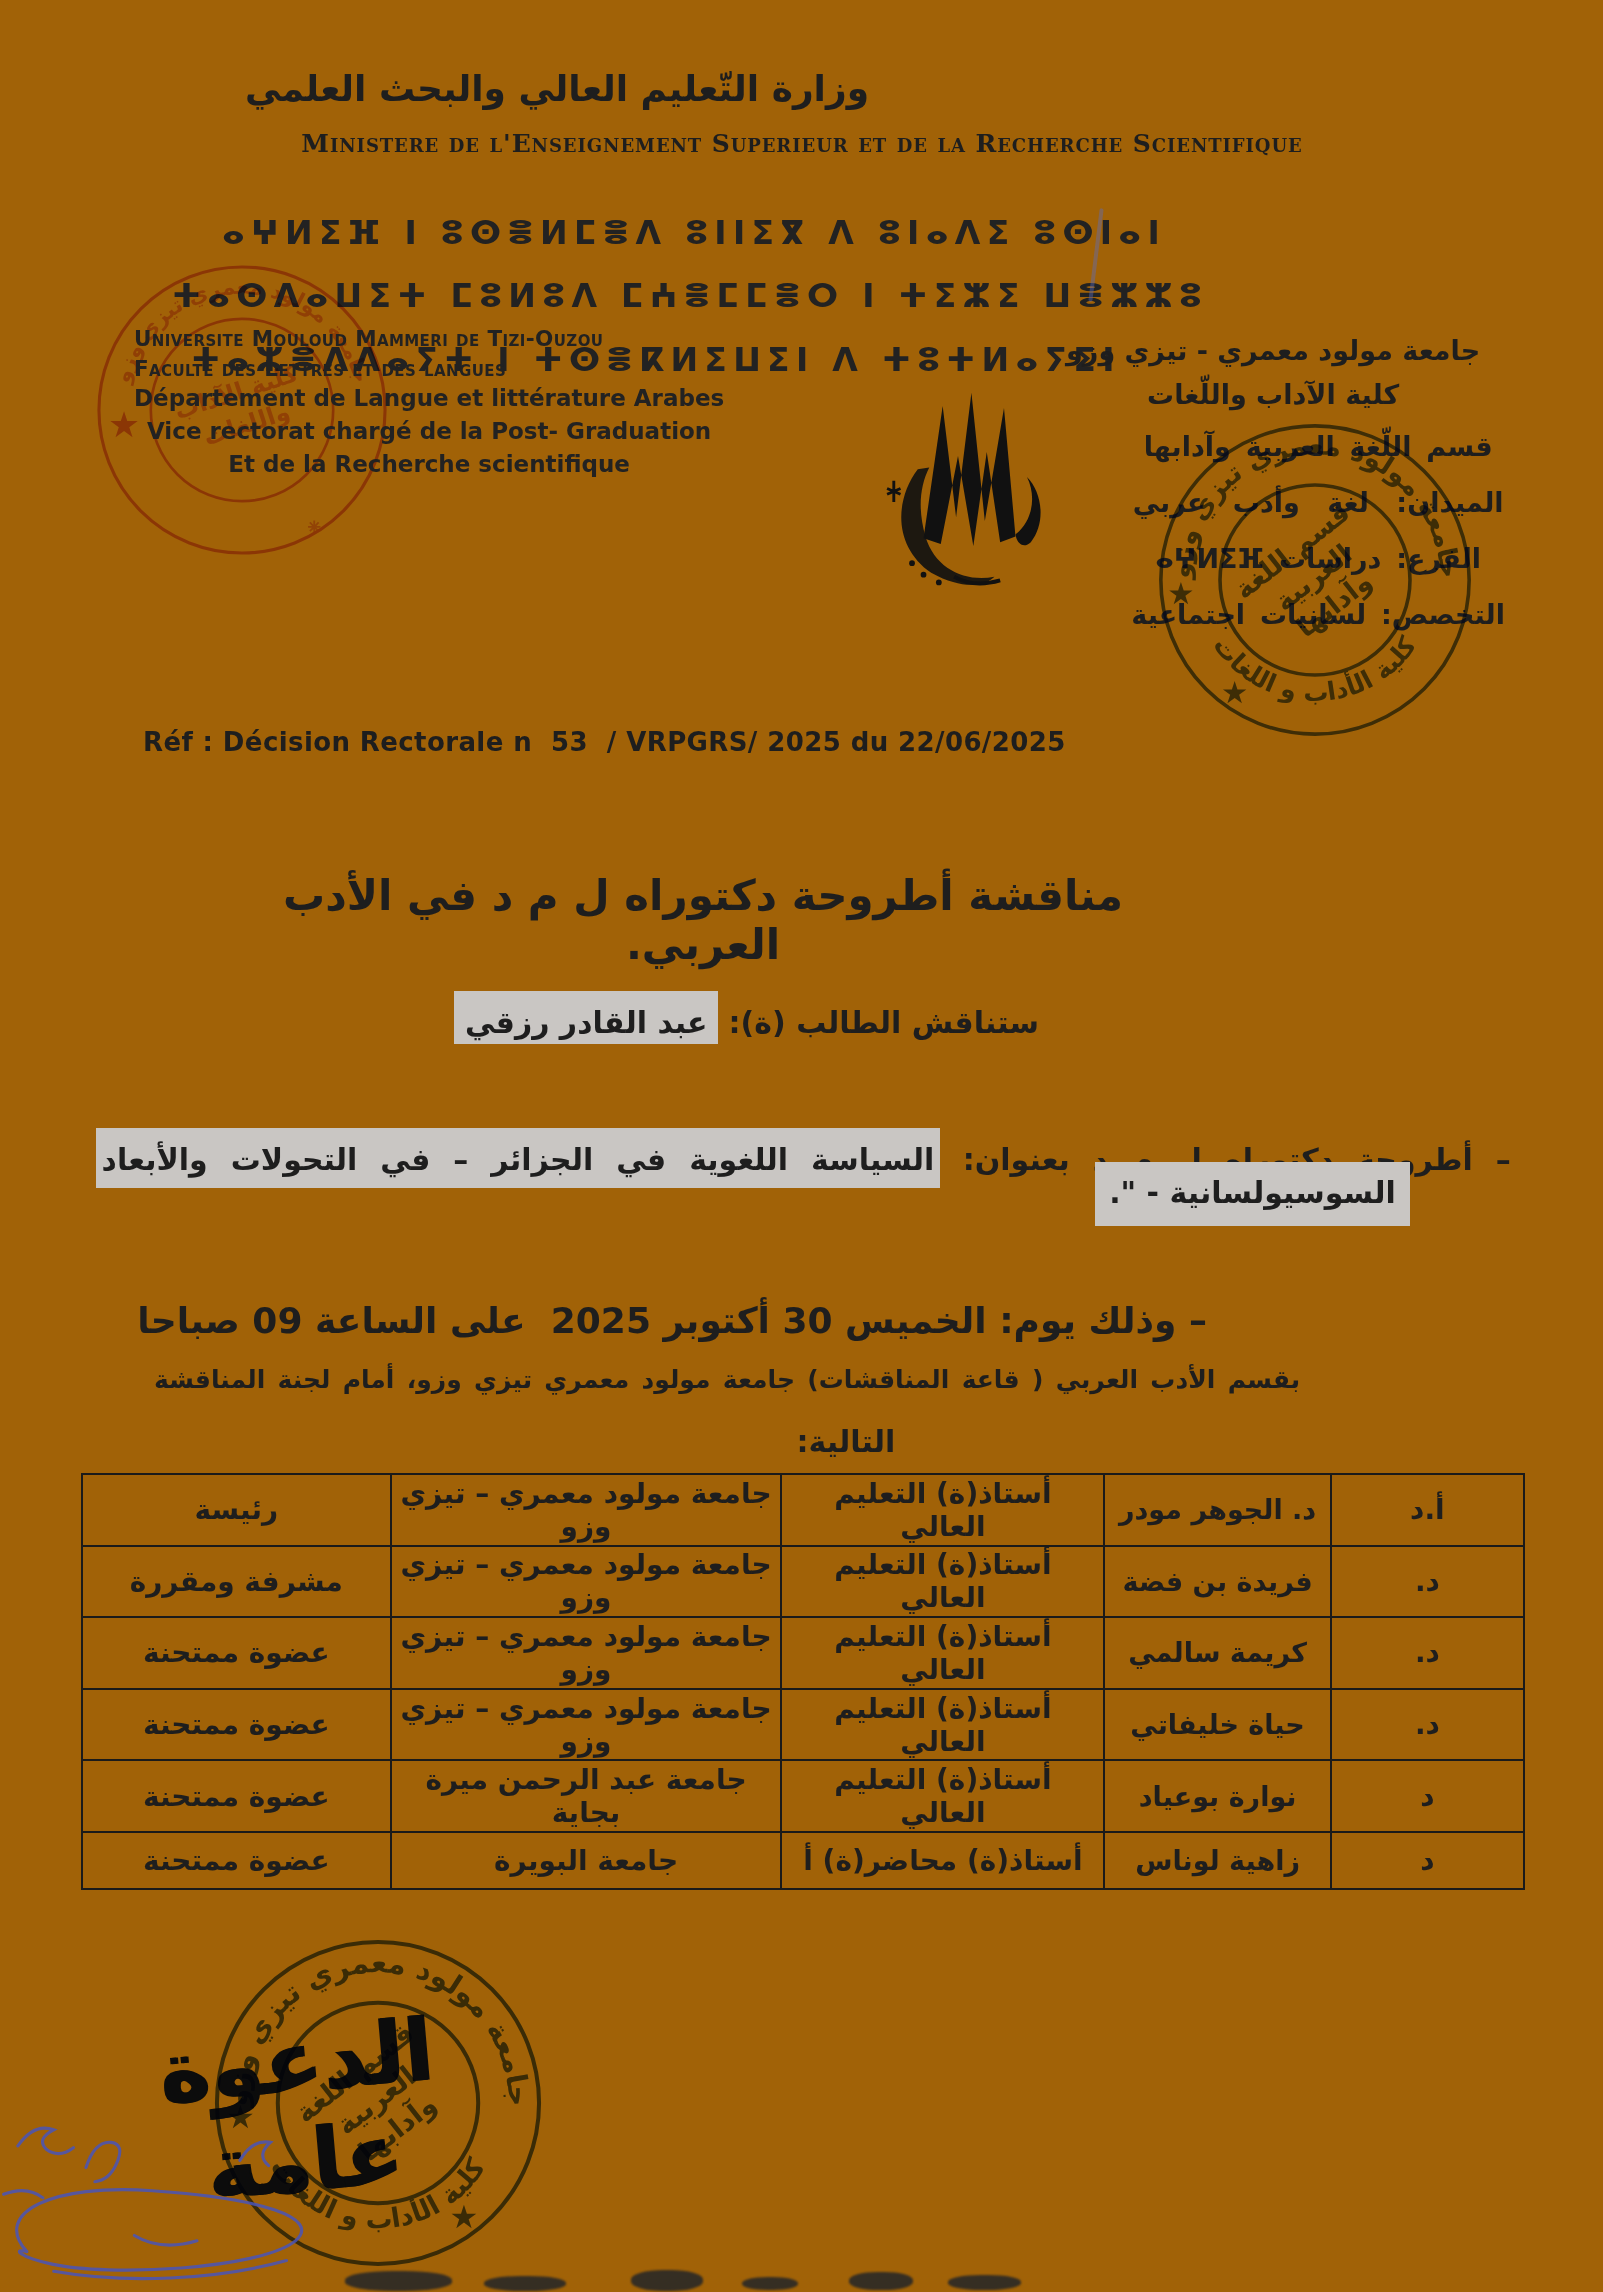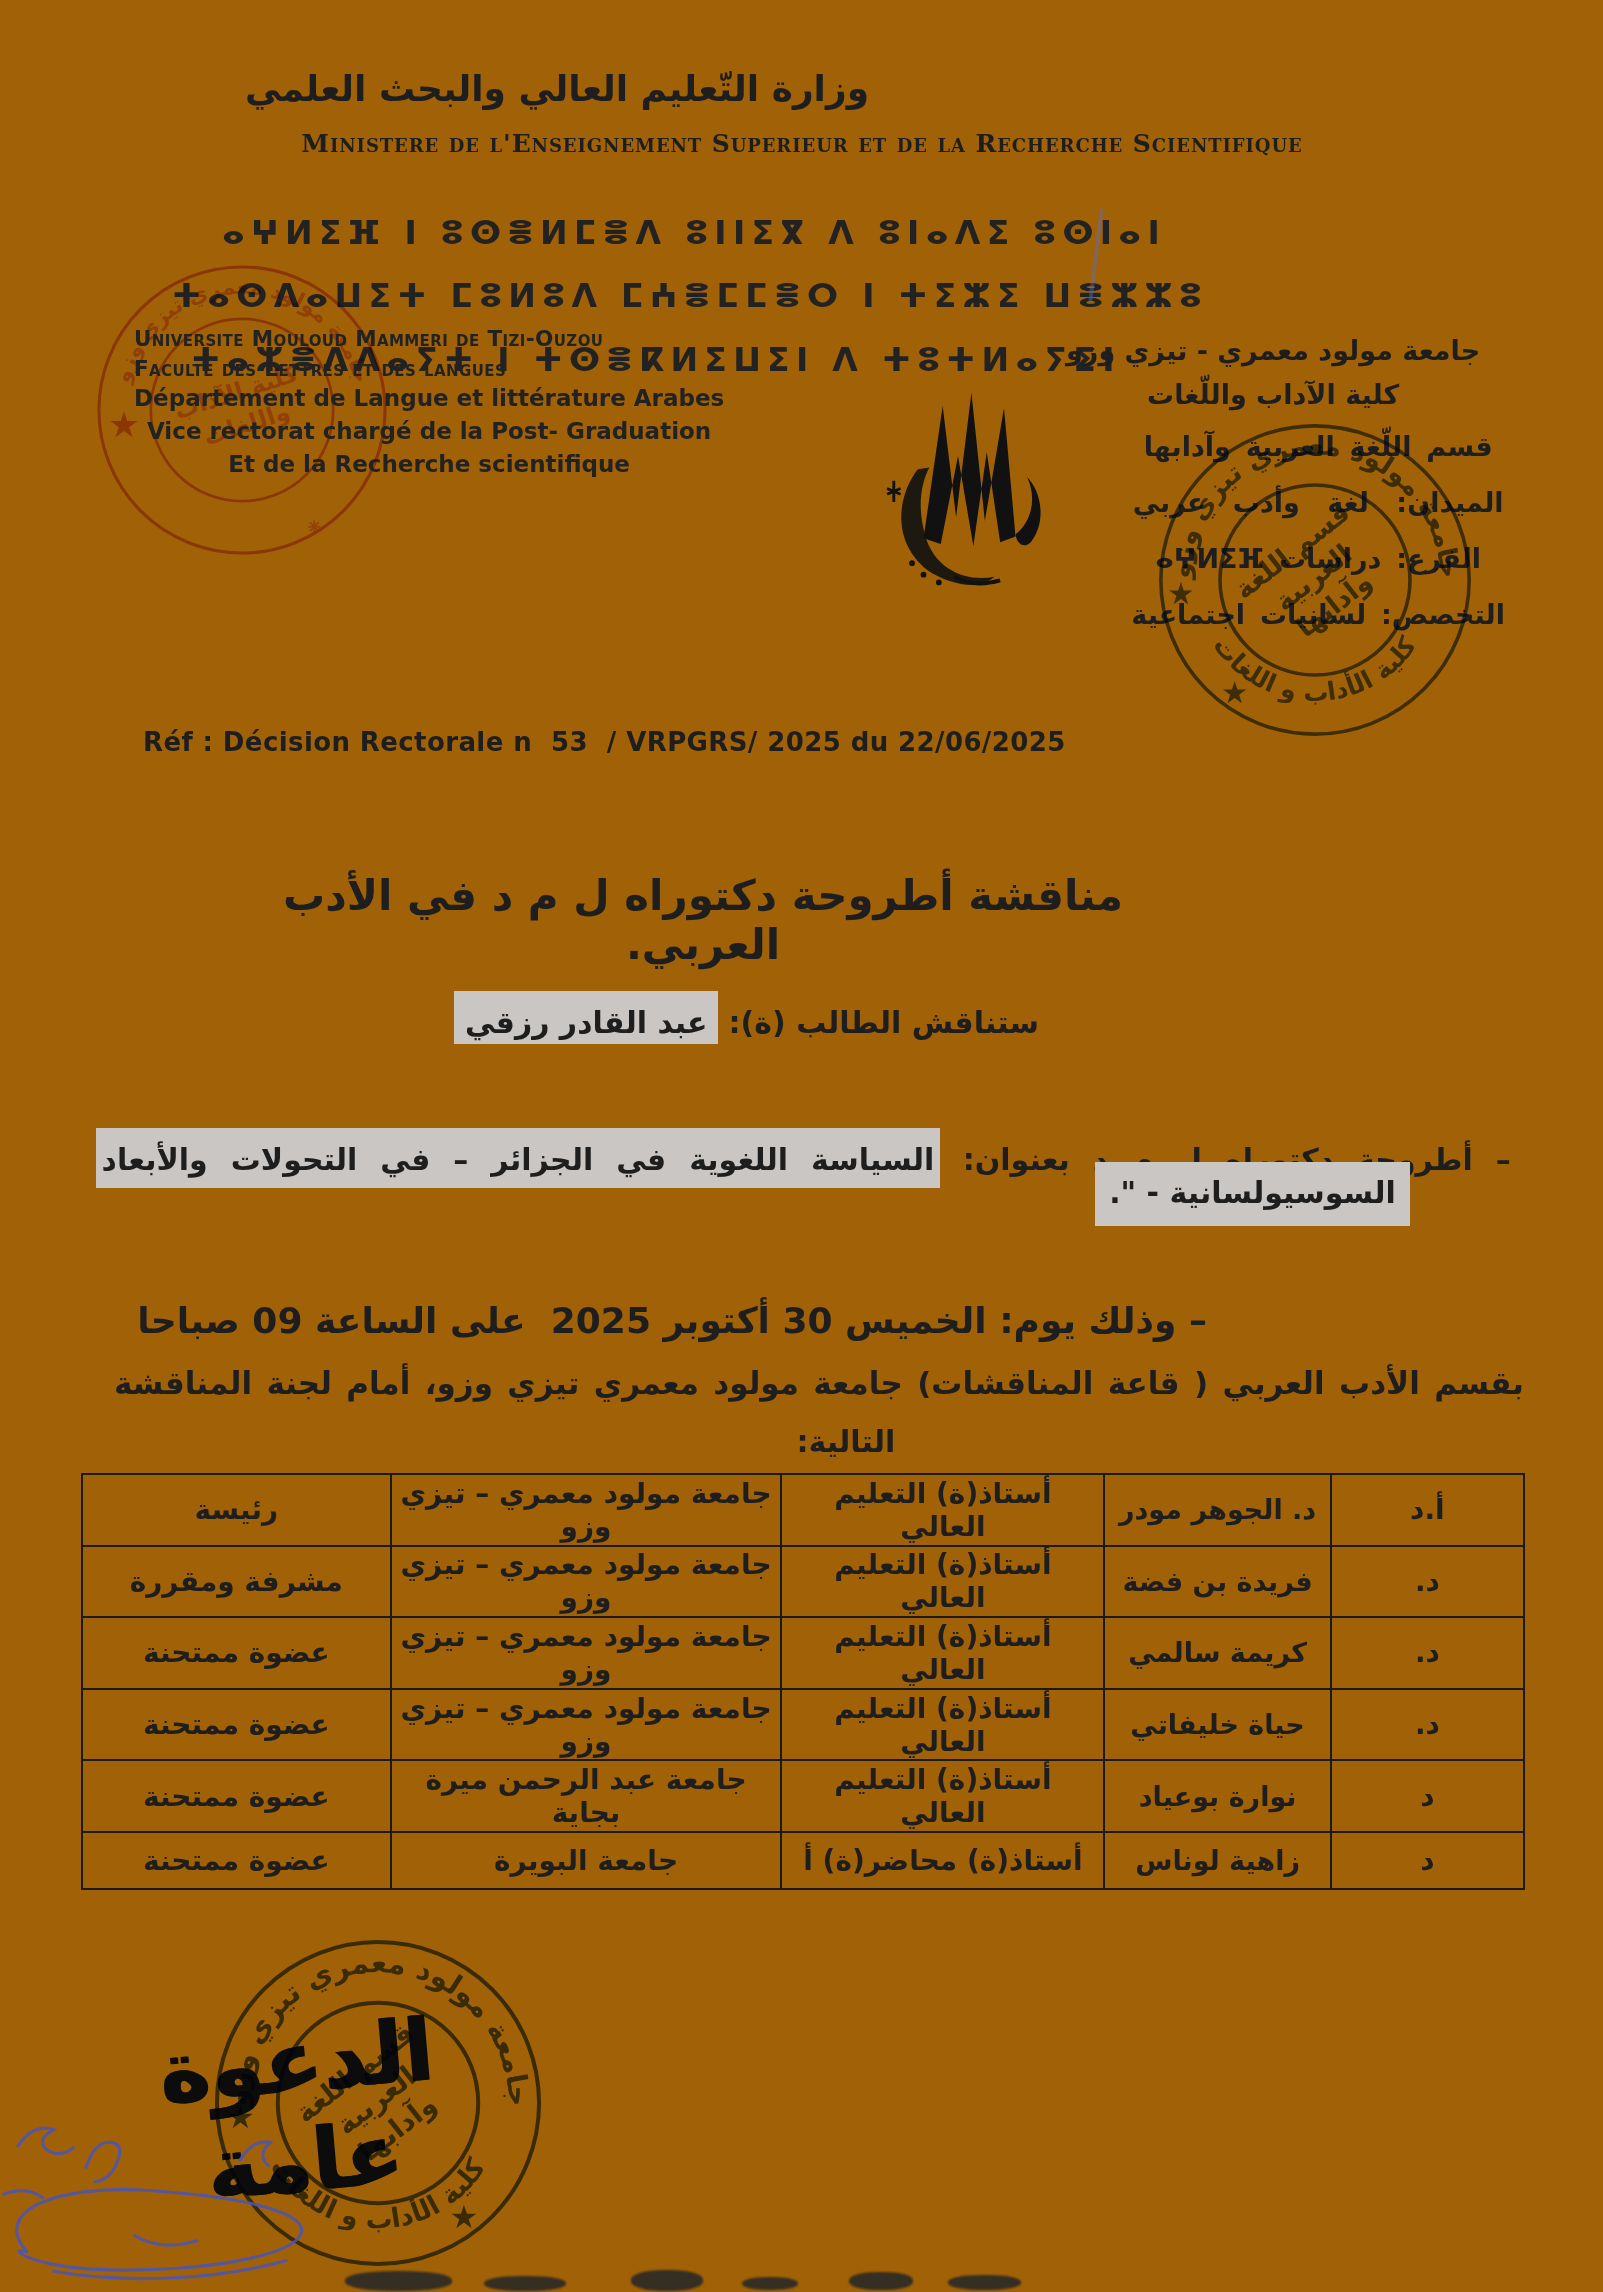--- a/index.html
+++ b/index.html
@@ -40,21 +40,21 @@
   .student-line{top:1005px; left:537px; width:502px; text-align:center; font-size:30px; font-weight:bold; white-space:nowrap;}
   .hl{background:#c9c6c3;}
   .hl-name{padding:14.3px 10.7px 3.6px 10.7px;}
 
   .thesis-l1{top:1094px; right:81px; left:85px; text-align:center; font-size:30px; font-weight:bold; word-spacing:12.5px; white-space:nowrap;margin-top:48px;}
   .hl-t1{padding:14.3px 5.4px 10.7px 5.4px;}
   .thesis-l2{top:1162px; right:193px; font-size:30px; font-weight:bold;}
   .hl-t2{display:inline-block; padding:12.5px 14.3px 16px 14.3px;}
 
   .date-line{top:1300px; right:396px; font-size:36px; font-weight:bold; white-space:pre;}
-  .venue-line{top:1365px; left:154px; right:79px; text-align:right; font-size:31px; font-weight:bold; word-spacing:3.6px; white-space:nowrap;}
+  .venue-line{top:1365px; left:154px; right:79px; text-align:left; font-size:25px; font-weight:bold; word-spacing:3.6px; white-space:nowrap;}
   .venue-line2{top:1424px; left:170px; right:81px; text-align:center; font-size:30px; font-weight:bold;}
 
   table.committee{
     position:absolute; top:1473px; left:81px; width:1444px;
     border-collapse:collapse; direction:rtl; table-layout:fixed;
   }
   table.committee td{
     border:2.2px solid #1a1a1a; height:51px; text-align:center; vertical-align:middle;
     font-weight:bold; font-size:28px; padding:1.8px 7.2px; overflow:hidden;
   }

